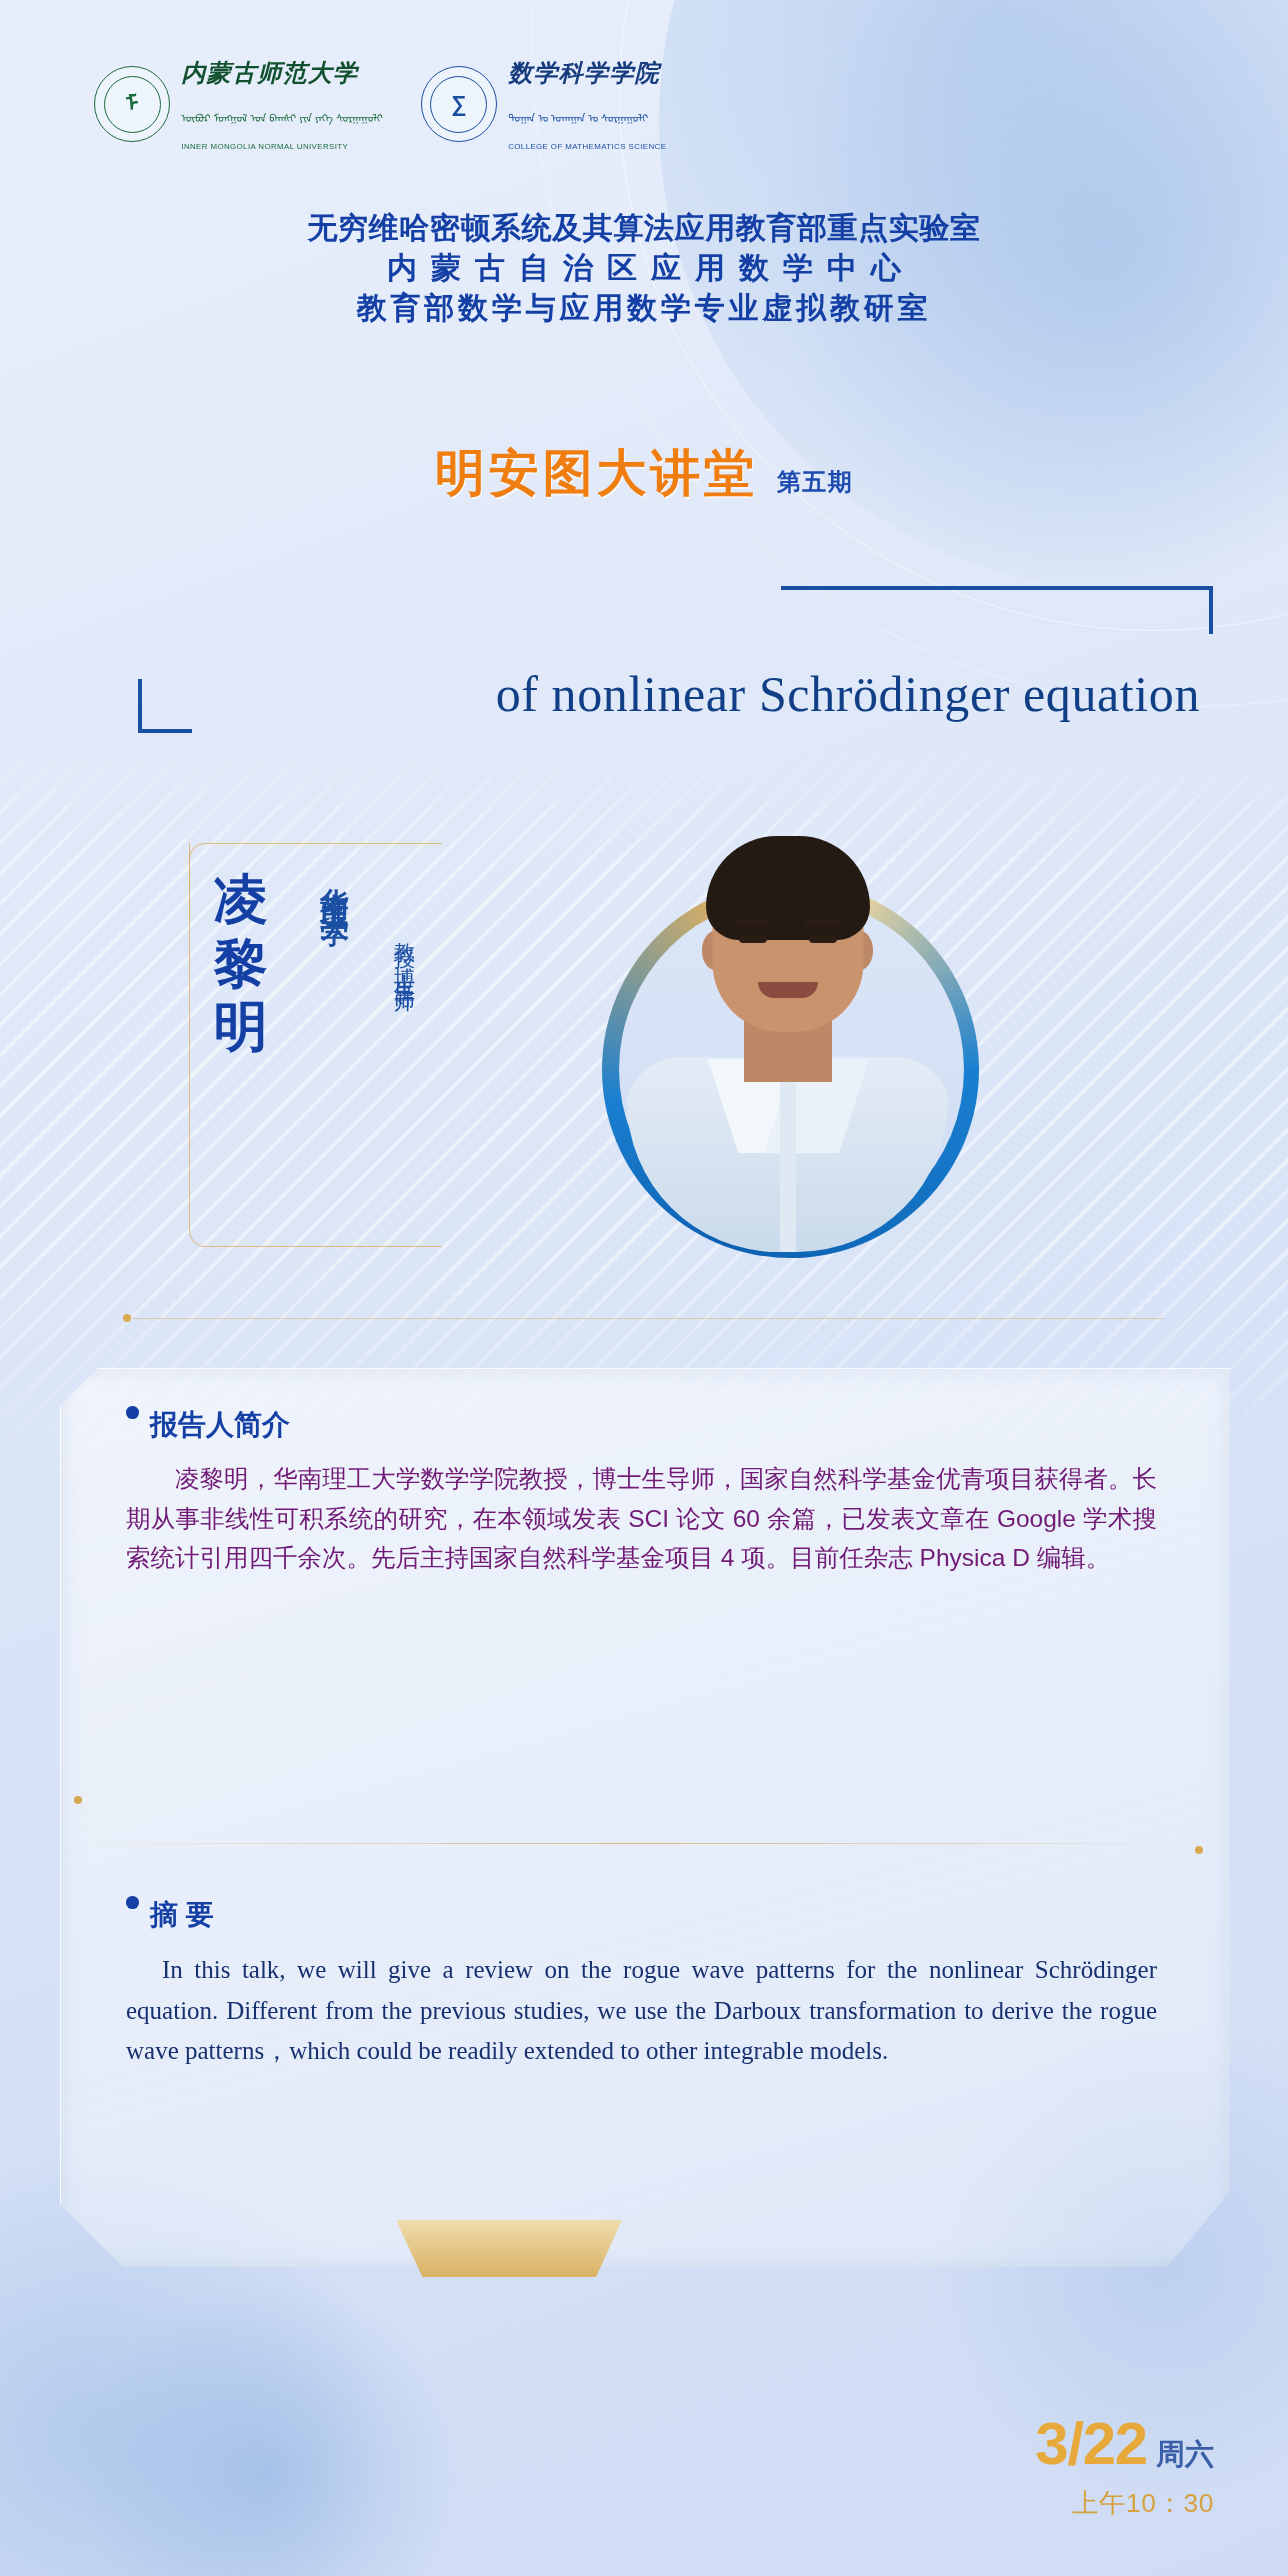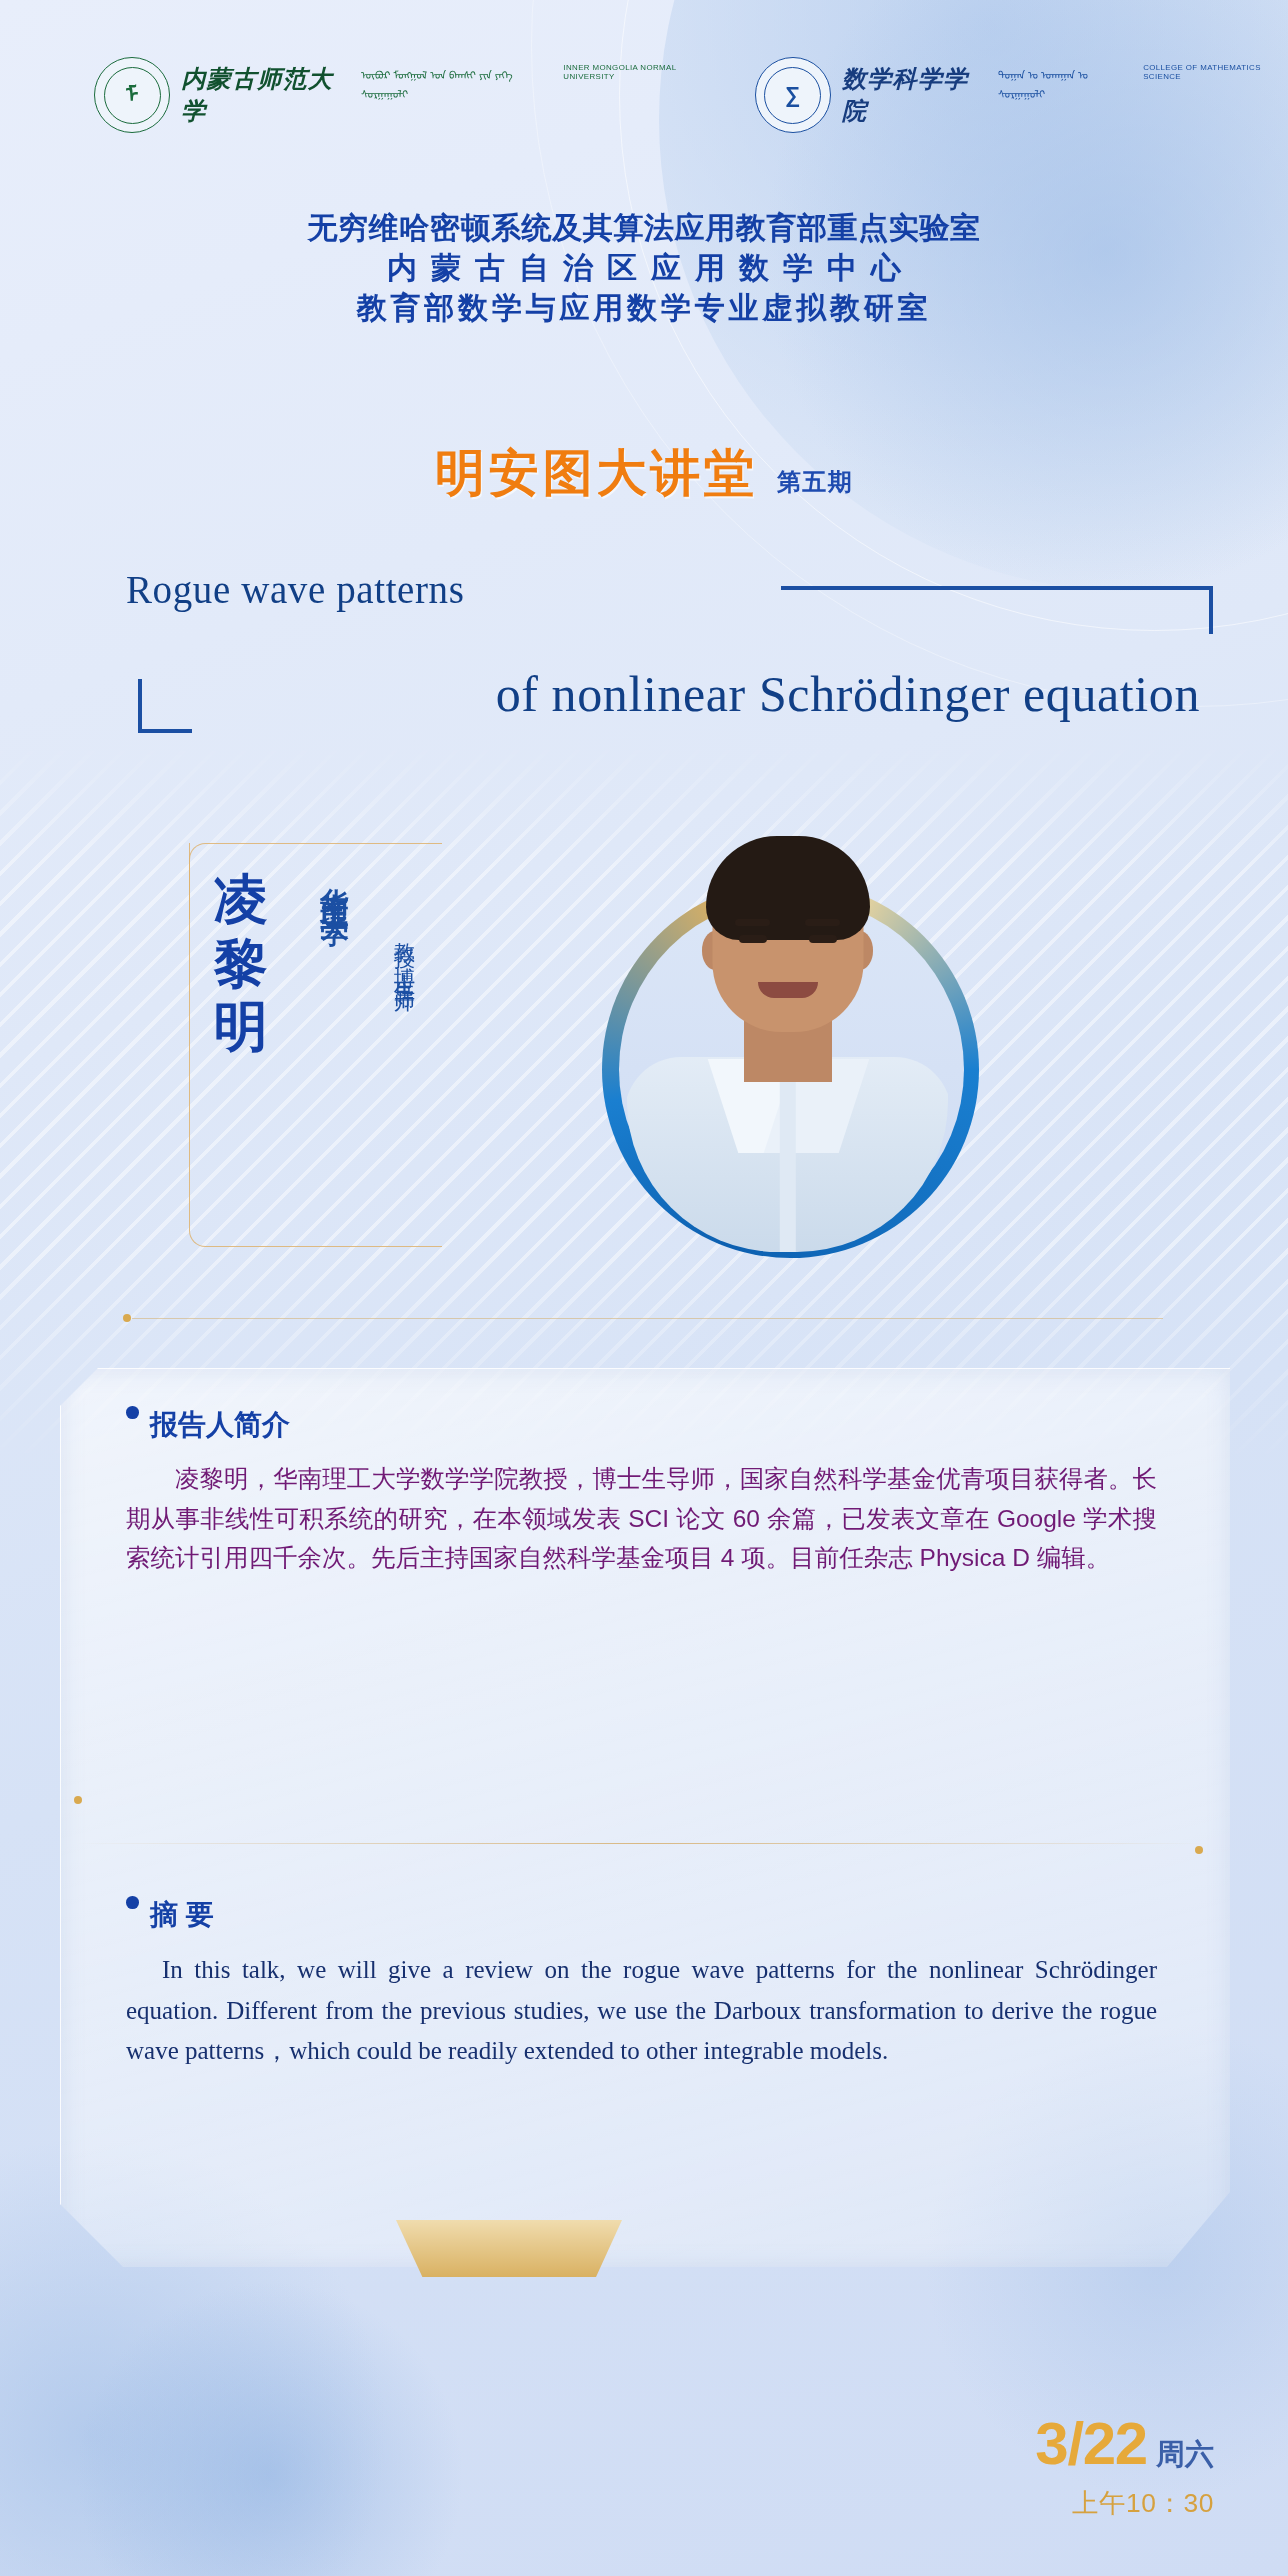--- a/index.html
+++ b/index.html
@@ -42,21 +42,21 @@
   .seal{width:74px;height:74px;border-radius:50%;border:1.9px solid #1a6b3c;
         display:flex;align-items:center;justify-content:center;position:relative;
         background:#eef4fb;flex:none;}
   .seal.blue{border-color:#1a4fa0;}
   .seal-inner{width:55px;height:55px;border-radius:50%;border:0.9px solid currentColor;
         display:flex;align-items:center;justify-content:center;font-size:7.5px;line-height:1.05;
         text-align:center;}
   .seal.green{color:#1a6b3c;}
   .seal.blue{color:#1a4fa0;}
   .seal-mark{font-size:21.4px;font-weight:bold;}
-  .logo-text{display:flex;flex-direction:row;gap:17px;}
+  .logo-text{display:flex;flex-direction:column;gap:17px;}
   .logo-cn{font-family:"Liberation Serif","DejaVu Serif",serif;font-weight:bold;font-size:24px;
            letter-spacing:1.3px;font-style:italic;}
   .logo-cn.green{color:#11512f;}
   .logo-cn.blue{color:#173c7e;}
   .logo-mn{font-size:10.7px;letter-spacing:2.5px;}
   .logo-en{font-size:7.9px;letter-spacing:0.4px;}
   .g{color:#1a6b3c;}
   .b{color:#1a4fa0;}
 
   
@@ -207,21 +207,20 @@
 </div>
 
 <div class="brand-row">
   <span class="brand">明安图大讲堂</span>
   <span class="brand-sub">第五期</span>
 </div>
 
 <div class="talk">
   <div class="bracket-tr"></div>
   <div class="bracket-bl"></div>
-  <div class="talk-l1">Rogue wave patterns</div>
   <div class="talk-l2">of nonlinear Schrödinger equation</div>
 </div>
 
 <div class="speaker">
   <div class="sp-frame"></div>
   <div class="sp-frame2"></div>
   <div class="sp-name">凌黎明</div>
   <div class="sp-affil">华南理工大学</div>
   <div class="sp-role">教授 博士生导师</div>
 

